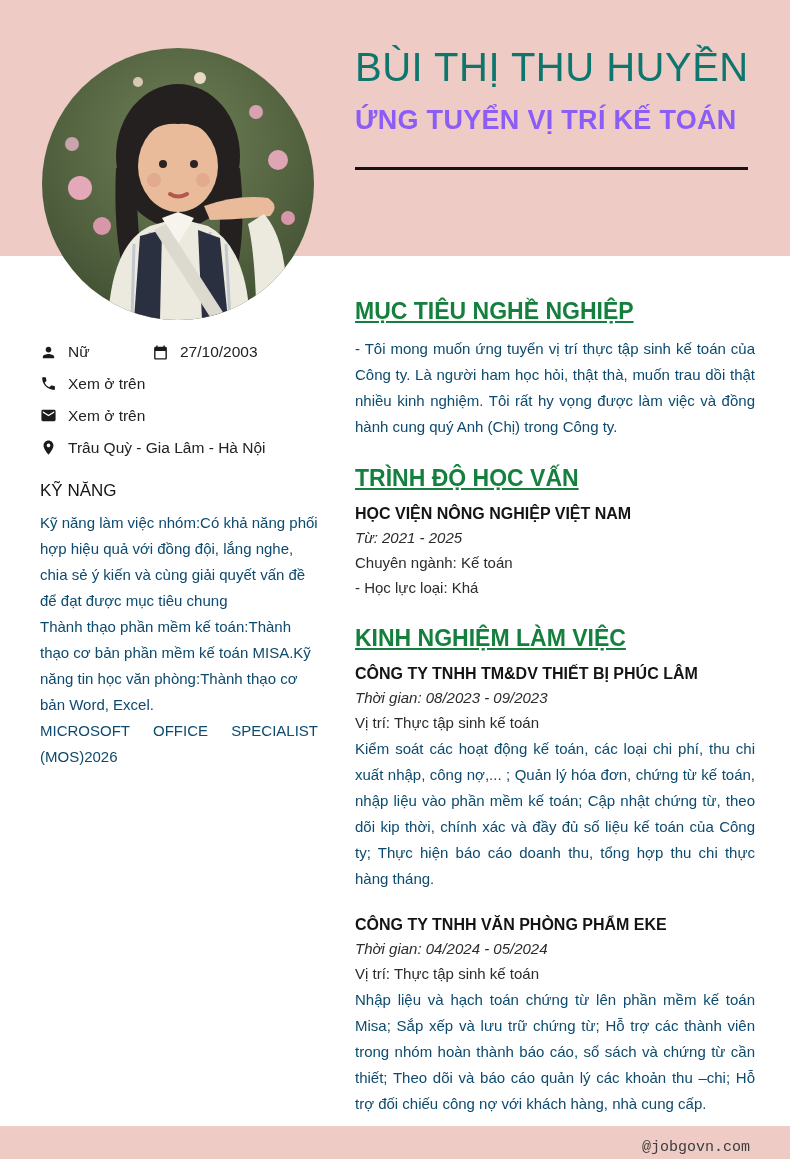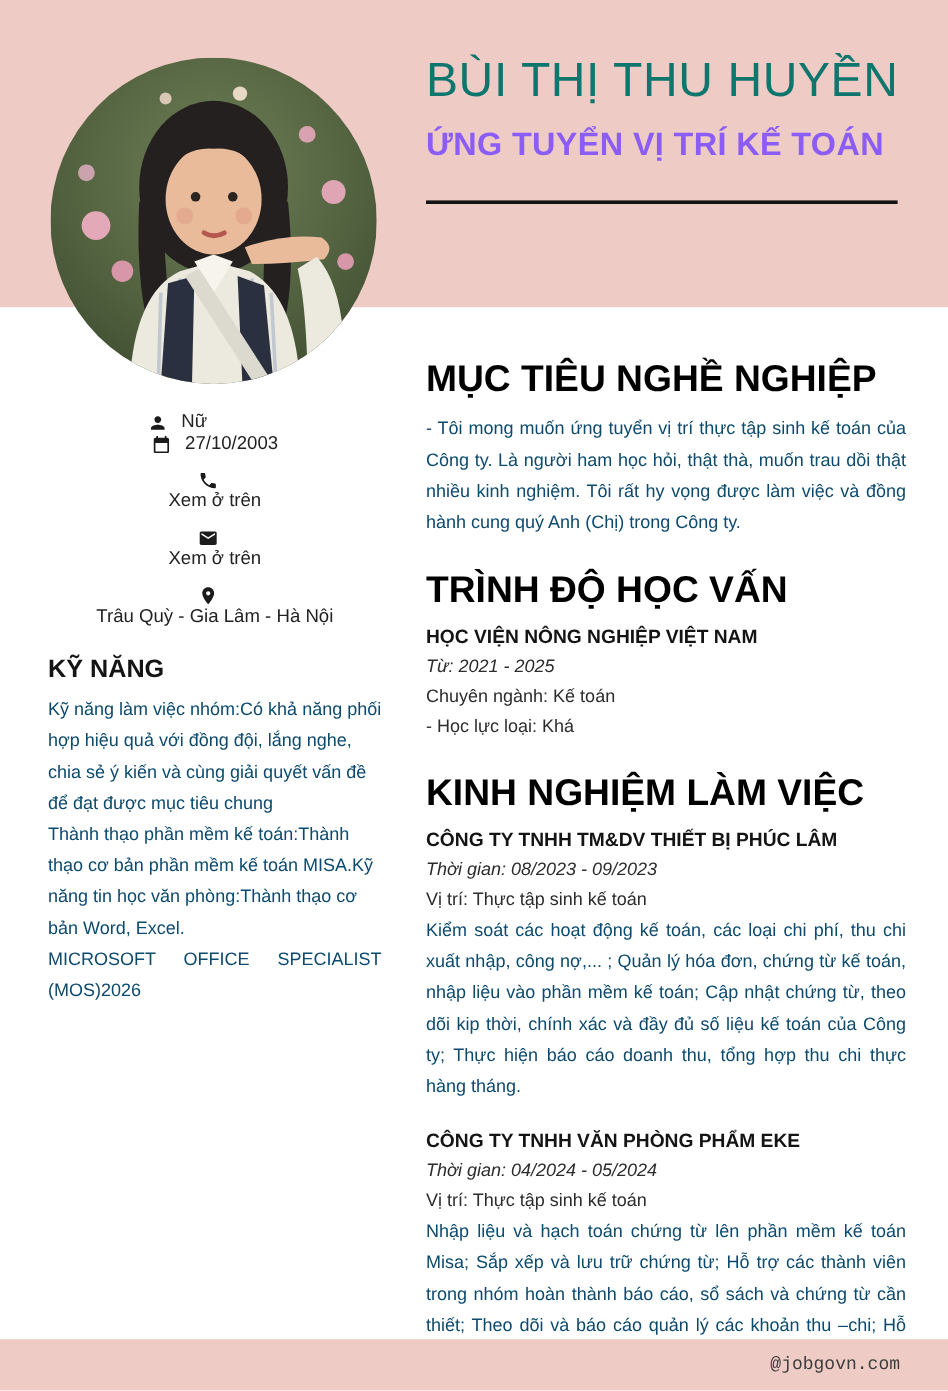--- a/index.html
+++ b/index.html
@@ -64,50 +64,50 @@
   }
   .right-col {
     position: absolute;
     left: 355px; top: 298px;
     width: 400px;
   }
 
   
   .contact-row {
     display: flex;
-    align-items: center;
+    align-items: flex-start;
     margin-bottom: 13px;
     font-size: 15.5px;
     color: #222222;
     min-height: 19px;
-    flex-direction: column;
   }
   .contact-pair { display: flex; align-items: center; }
   .contact-pair.first { width: 112px; }
   .c-icon {
     width: 17px; height: 17px;
     margin-right: 11px;
     flex: 0 0 auto;
     display: inline-flex;
   }
   .c-icon svg { width: 17px; height: 17px; fill: #1b1b1b; }
 
   
   .side-title {
-    font-size: 21px;
-    font-weight: 700;
+    font-size: 17px;
+    font-weight: 400;
     color: #141414;
     margin-top: 23px;
     margin-bottom: 9px;
   }
   .main-title {
-    font-size: 31px;
+    font-size: 23px;
     font-weight: 700;
-    color: #000000;
+    color: #15803d;
     margin-bottom: 11px;
+    text-decoration: underline;
   }
   .section { margin-top: 25px; }
   .section.first { margin-top: 0; }
 
   .body-text {
     font-size: 15px;
     line-height: 26px;
     color: #0c4a6e;
   }
   .pre-line { white-space: pre-line; }
@@ -132,21 +132,21 @@
     color: #2c2c2c;
   }
   .job { margin-top: 10px; }
   .job + .job { margin-top: 22px; }
   .job-desc { margin-top: 1px; }
 
   
   .footer-band {
     position: absolute;
     left: 0; bottom: 0;
-    width: 790px; height: 43px;
+    width: 790px; height: 33px;
     background: #eeccc5;
   }
   .watermark {
     position: absolute;
     right: 40px; top: 0;
     line-height: 43px;
     font-family: "Liberation Mono", "DejaVu Sans Mono", monospace;
     font-size: 15px;
     color: #3d3d3d;
   }

